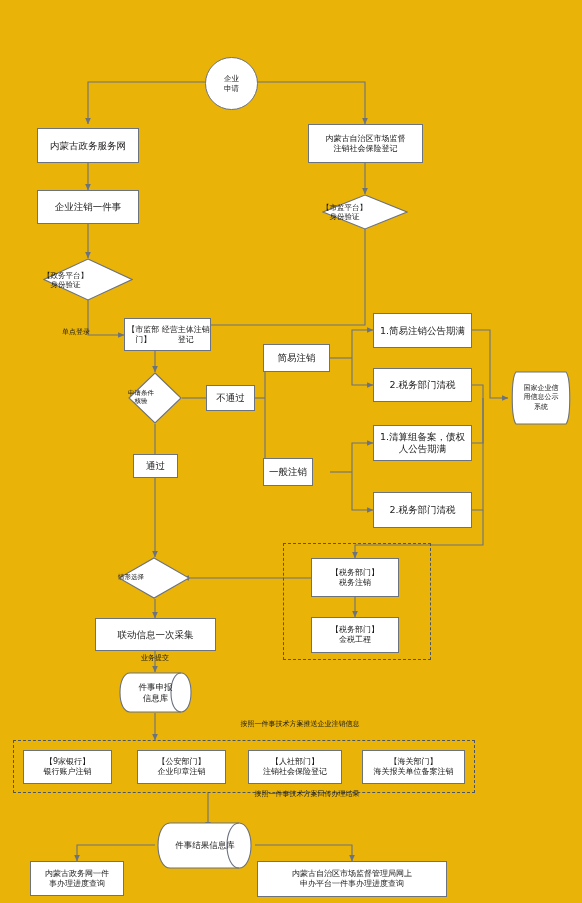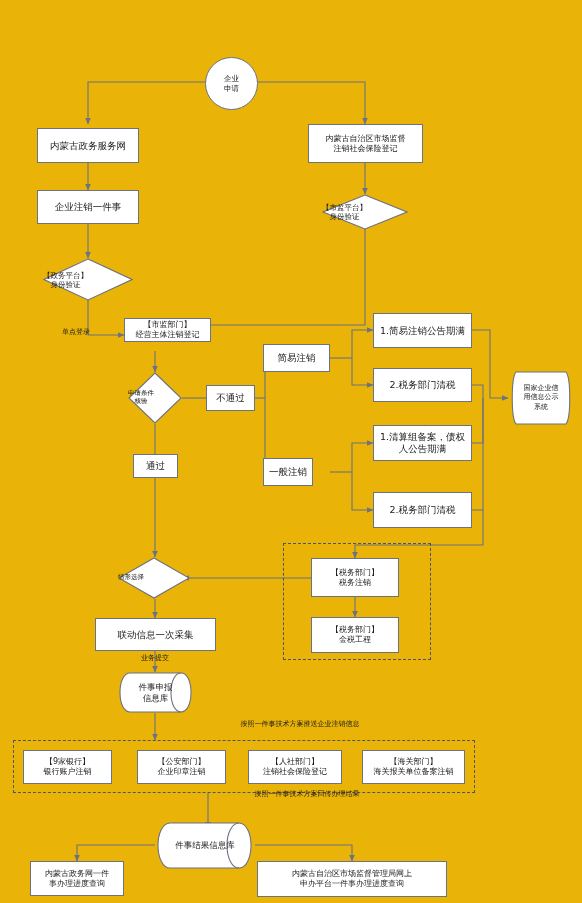--- a/index.html
+++ b/index.html
@@ -148,21 +148,21 @@
       <polygon points="43,1 85,18 43,35 1,18" fill="#ffffff" stroke="#6b7280" stroke-width="1.1"></polygon>
     </svg>
     <div class="dtext">
       <div>【市监平台】</div>
       <div>身份验证</div>
     </div>
   </div>
 
   <div class="freetext" style="left:62px;top:327px;">单点登录</div>
 
-  <div class="node rect lbl-sm" style="left:124px;top:318px;width:87px;height:24px;flex-direction:column;">
+  <div class="node rect lbl-sm" style="left:124px;top:318px;width:87px;height:33px;flex-direction:row;">
     <span>【市监部门】</span>
     <span>经营主体注销登记</span>
   </div>
 
   <div class="diamond" style="left:128px;top:372px;width:54px;height:52px;">
     <svg class="dshape" viewBox="0 0 54 52" preserveAspectRatio="none">
       <polygon points="27,1 53,26 27,51 1,26" fill="#ffffff" stroke="#6b7280" stroke-width="1.1"></polygon>
     </svg>
     <div class="dtext" style="font-size:6.5px;">
       <div>申请条件</div>

